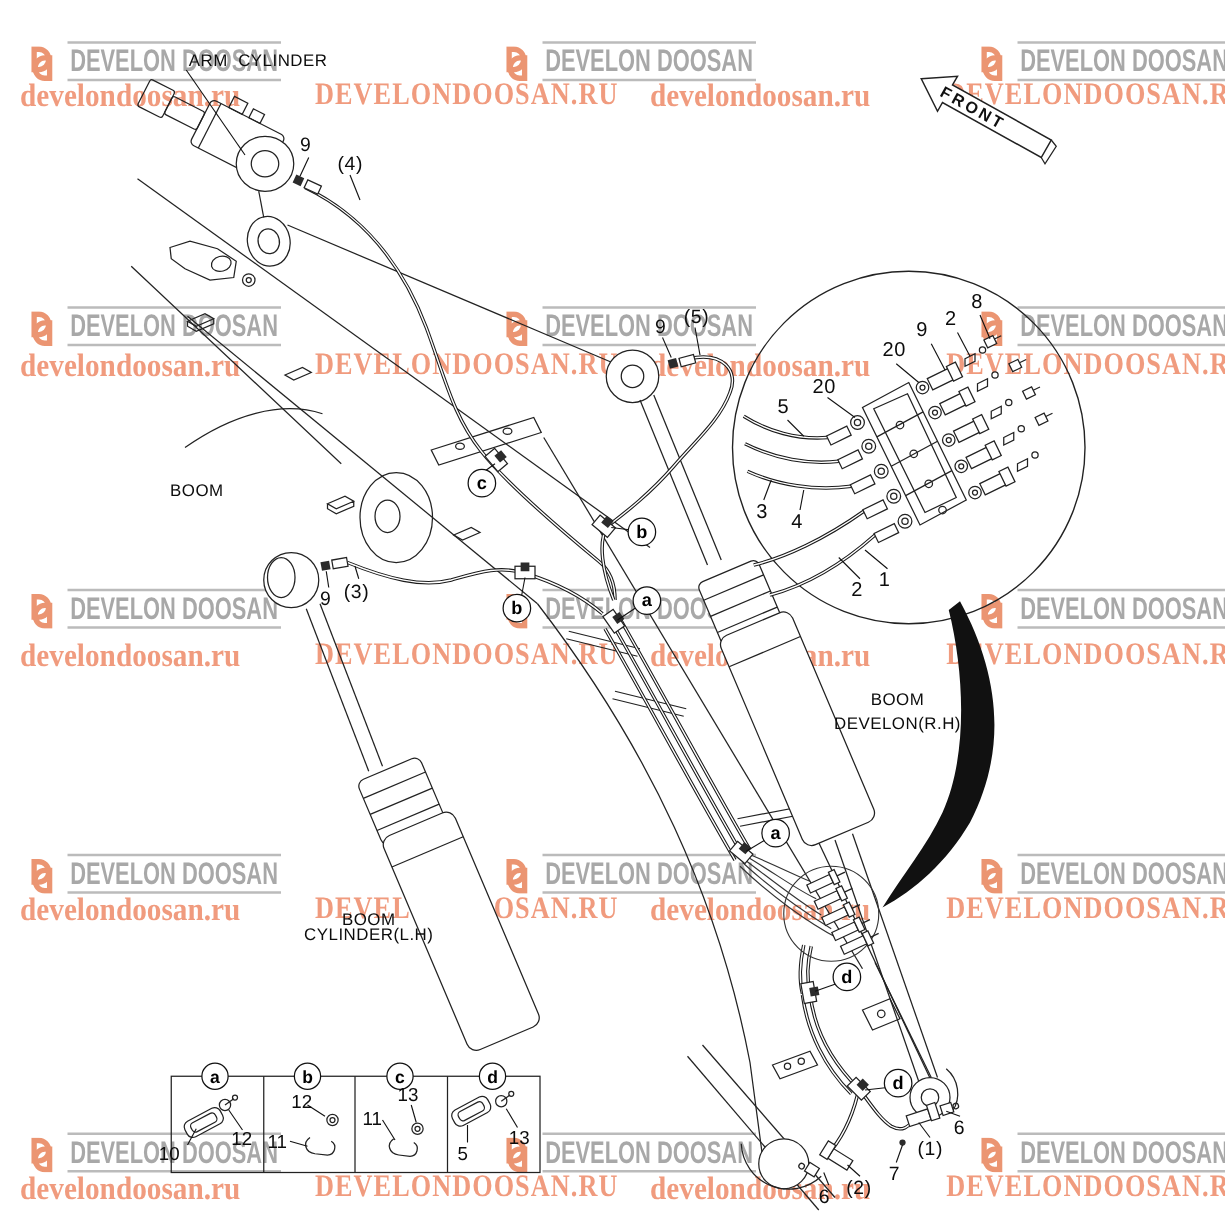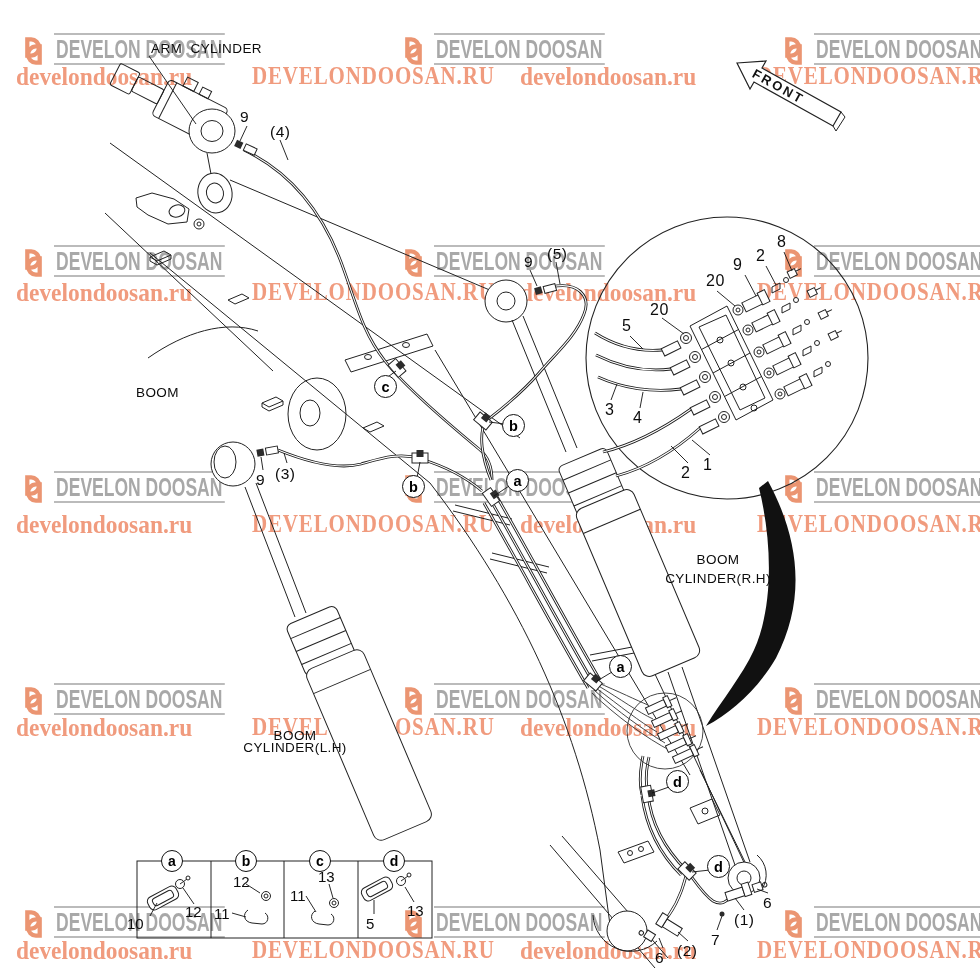--- a/index.html
+++ b/index.html
@@ -601,21 +601,21 @@
       <path d="M737,63 L766,61 L762,68 L841,112 L833,126 L754,82 L750,89 Z" fill="#fff" stroke="#222" stroke-width="1.2"></path>
       <path class="ln" d="M841,112 L845,117 L836,131 L833,126"></path>
     </g>
   </svg>
 
   <div class="labels">
 
     <div class="sec" style="left:151px;top:41px">ARM  CYLINDER</div>
     <div class="sec" style="left:136px;top:385px">BOOM</div>
     <div class="sec sec-c" style="left:718px;top:552px">BOOM</div>
-    <div class="sec sec-c" style="left:718px;top:571px">CYLINDER(R.H)</div>
+    <div class="sec sec-c" style="left:718px;top:571px">DEVELON(R.H)</div>
     <div class="sec sec-c" style="left:295px;top:728px">BOOM</div>
     <div class="sec sec-c" style="left:295px;top:740px">CYLINDER(L.H)</div>
 
     <div class="front-label" style="left:757px;top:66px">FRONT</div>
 
     <div class="m" style="left:240px;top:108px">9</div>
     <div class="m" style="left:270px;top:123px">(4)</div>
     <div class="m" style="left:524px;top:253px">9</div>
     <div class="m" style="left:547px;top:245px">(5)</div>
     <div class="m" style="left:256px;top:471px">9</div>

